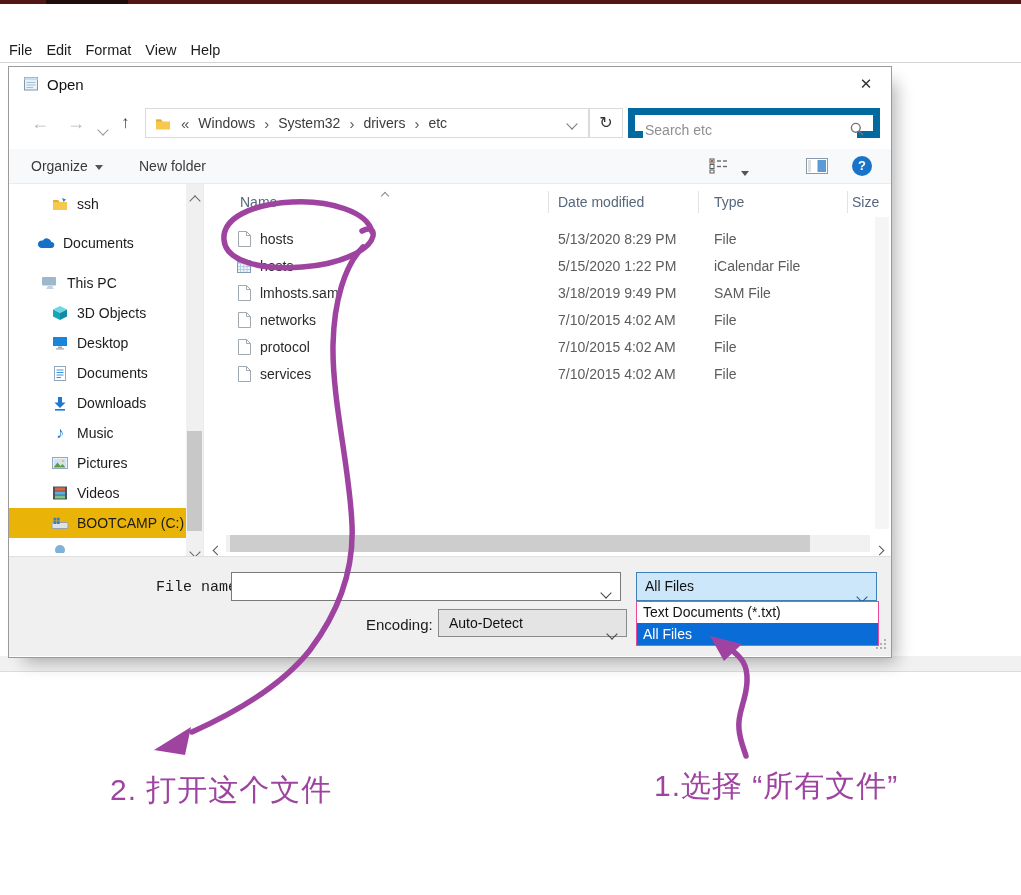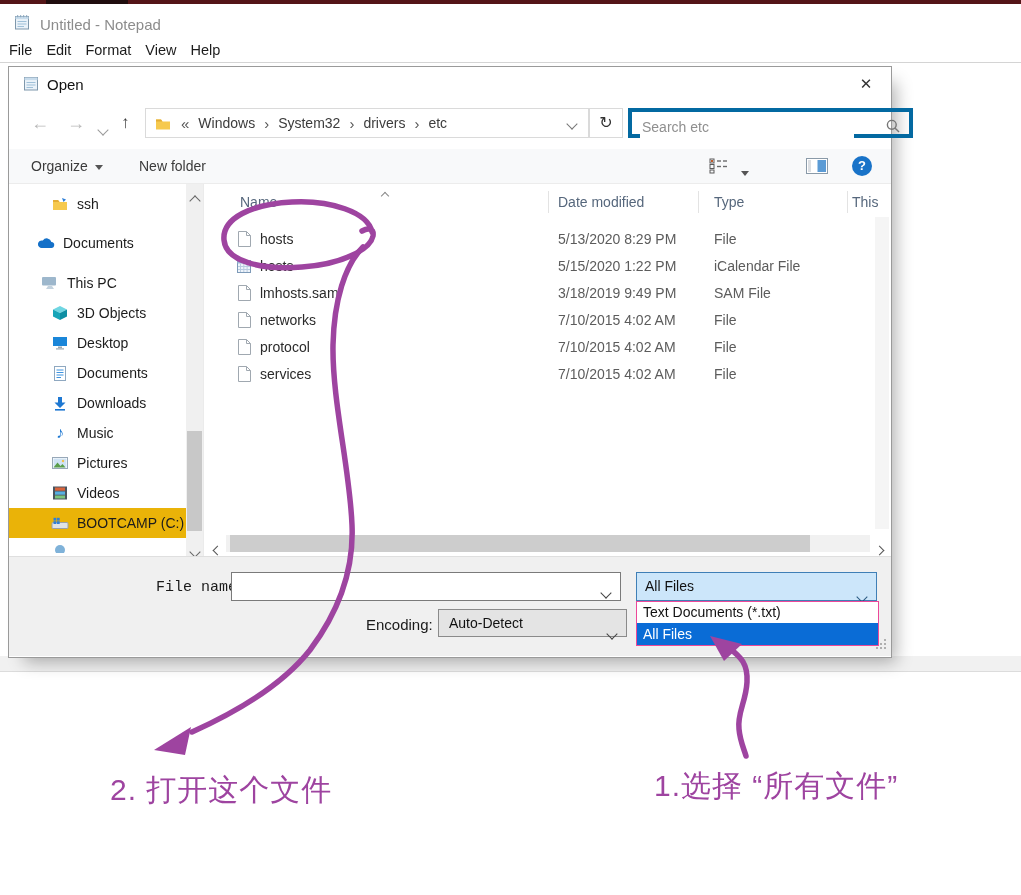--- a/index.html
+++ b/index.html
@@ -30,21 +30,21 @@
   .g-up{left:112px;color:#3f3f3f;font-size:17px;}
   .chv{display:inline-block;width:7px;height:7px;border-right:1.6px solid #777;border-bottom:1.6px solid #777;}
   .chv.down{transform:rotate(45deg);} .chv.up{transform:rotate(-135deg);}
   .nav-chv{position:absolute;left:90px;top:17px;}
   .crumbbox{position:absolute;left:136px;top:5px;width:444px;height:30px;border:1px solid #dadada;
             background:#fff;display:flex;align-items:center;gap:9px;padding-left:8px;box-sizing:border-box;font-size:14px;color:#3c3c3c;}
   .crumb-sep{color:#555;font-size:15px;}
   .crumb-chv{margin-left:auto;margin-right:12px;}
   .refreshbox{position:absolute;left:580px;top:5px;width:34px;height:30px;border:1px solid #dadada;
               text-align:center;line-height:28px;font-size:16px;color:#333;box-sizing:border-box;}
-  .searchbox{position:absolute;left:619px;top:5px;width:285px;height:30px;border:4px solid #0369a1;box-sizing:border-box;}
+  .searchbox{position:absolute;left:619px;top:5px;width:252px;height:30px;border:7px solid #0369a1;box-sizing:border-box;}
   .searchbox input{border:none;outline:none;width:210px;height:26px;margin:1px 0 0 8px;font-size:14px;
                    font-family:inherit;color:#333;}
   .searchbox input::placeholder{color:#8f8f8f;}
   .search-mag{position:absolute;right:8px;top:6px;}
   
   .toolbar{position:absolute;left:0;top:82px;width:882px;height:34px;background:#f8f9fa;border-bottom:1px solid #ececec;}
   .tb-btn{position:absolute;top:0;height:34px;line-height:34px;font-size:14px;color:#3b3b3b;text-align:right;}
   .tb-organize{left:22px;} .tb-newfolder{left:130px;}
   .tb-caret{display:inline-block;width:0;height:0;border-left:4px solid transparent;border-right:4px solid transparent;
             border-top:5px solid #555;margin-left:7px;vertical-align:middle;}
@@ -106,40 +106,20 @@
 </style>
 </head>
 <body>
 
 <div class="canvas">
 
   <div class="top-strip">
       <div class="dark-seg"></div>
     </div>
 
-  <div class="np-titlebar">
-    <span class="np-icon">
-      <svg width="18" height="18" viewBox="0 0 18 18">
-          <rect x="2.5" y="3.5" width="13" height="12.5" fill="#eaf2f9" stroke="#7e97ab"></rect>
-          <rect x="2.5" y="3.5" width="13" height="2.6" fill="#c8dcec"></rect>
-          <g stroke="#9fc0d8" stroke-width="1">
-            <line x1="4.5" y1="8.5" x2="13.5" y2="8.5"></line>
-            <line x1="4.5" y1="11" x2="13.5" y2="11"></line>
-            <line x1="4.5" y1="13.5" x2="11" y2="13.5"></line>
-          </g>
-          <g fill="#8aa7bd">
-            <rect x="4" y="2.2" width="1.2" height="2"></rect>
-            <rect x="7" y="2.2" width="1.2" height="2"></rect>
-            <rect x="10" y="2.2" width="1.2" height="2"></rect>
-            <rect x="13" y="2.2" width="1.2" height="2"></rect>
-          </g>
-        </svg>
-    </span>
-    <span class="np-title">Untitled - Notepad</span>
-  </div>
   <div class="np-menubar">
     <span class="np-menu-item">File</span>
     <span class="np-menu-item">Edit</span>
     <span class="np-menu-item">Format</span>
     <span class="np-menu-item">View</span>
     <span class="np-menu-item">Help</span>
   </div>
   <div class="np-bottomband"></div>
 
   <div class="dialog">
@@ -352,21 +332,21 @@
 
       <div class="pane">
         <div class="hdr">
           <span class="sortchv"><span class="chv up"></span></span>
           <span class="col col-name">Name</span>
           <span class="sep" style="left:344px"></span>
           <span class="col col-date">Date modified</span>
           <span class="sep" style="left:494px"></span>
           <span class="col col-type">Type</span>
           <span class="sep" style="left:643px"></span>
-          <span class="col col-size">This</span>
+          <span class="col col-size">Size</span>
         </div>
         <div class="vstrip"></div>
 
         <div class="frow" style="top:42px">
           <span class="ic">
               <svg width="13" height="16" viewBox="0 0 13 16">
                 <path d="M0.5 0.5 h8 l4 4 v11 h-12z" fill="#fff" stroke="#a0a8b0"></path>
                 <path d="M8.5 0.5 v4 h4" fill="none" stroke="#a0a8b0"></path>
               </svg>
             </span>

